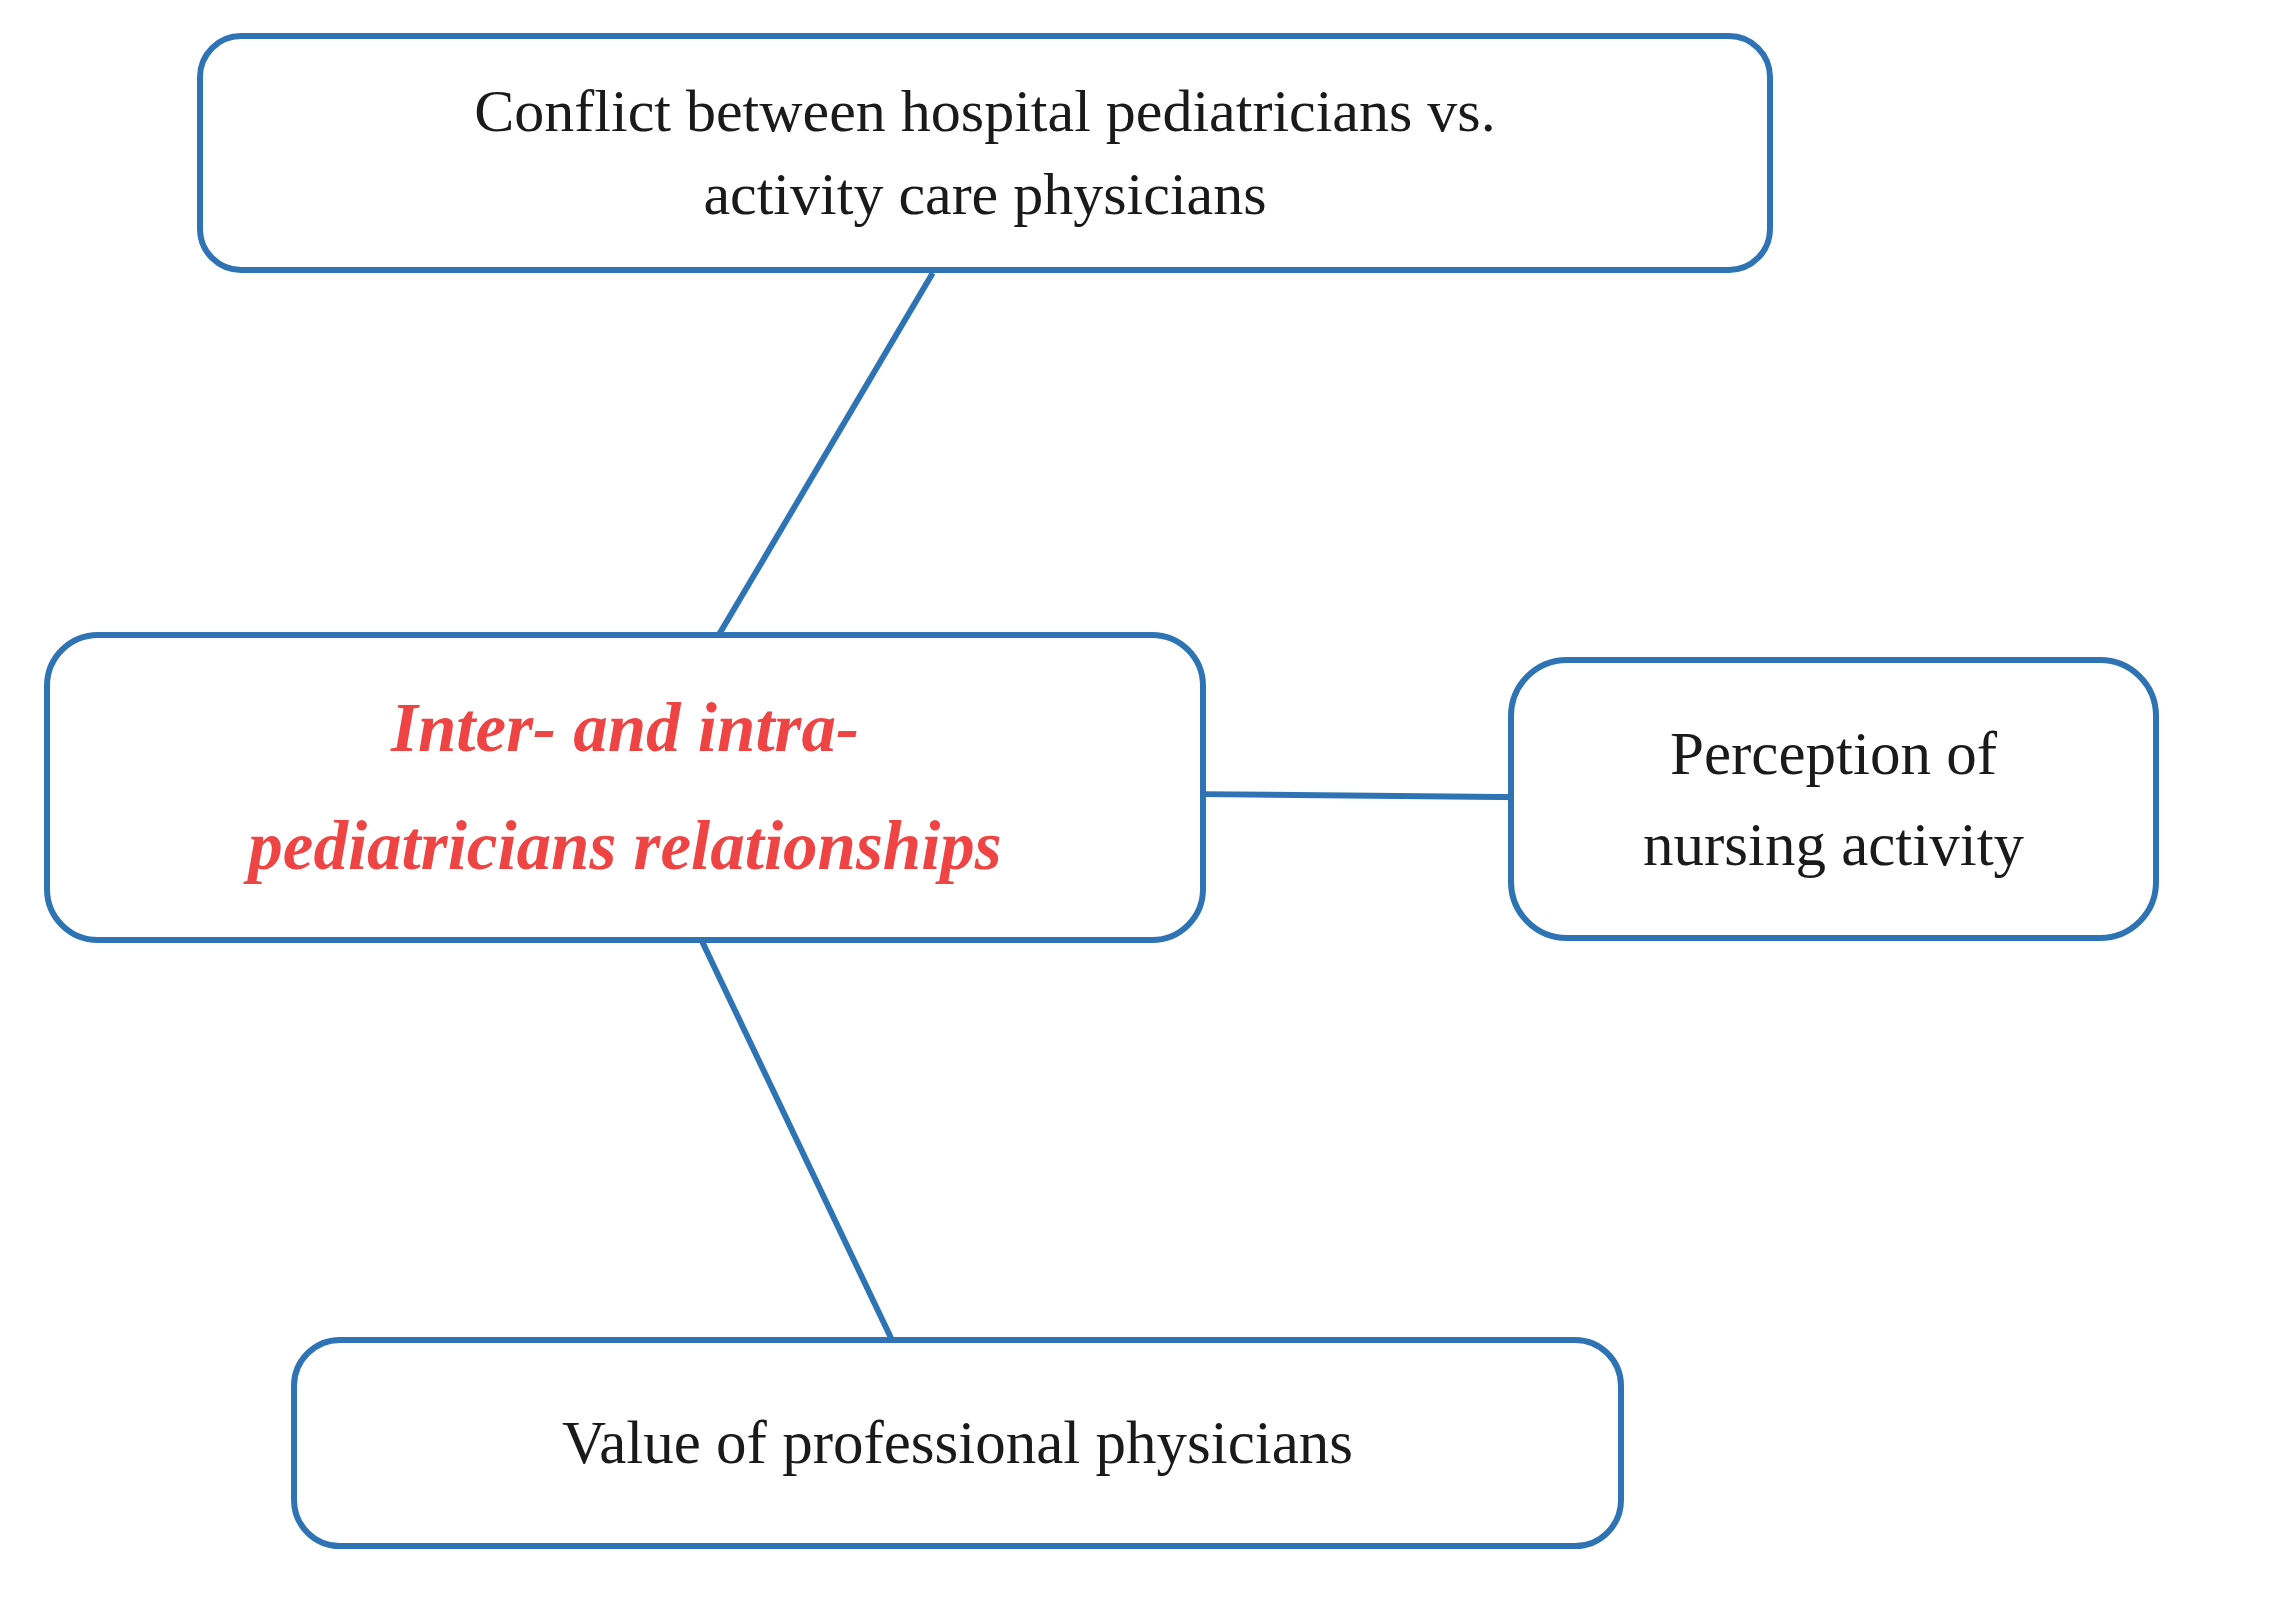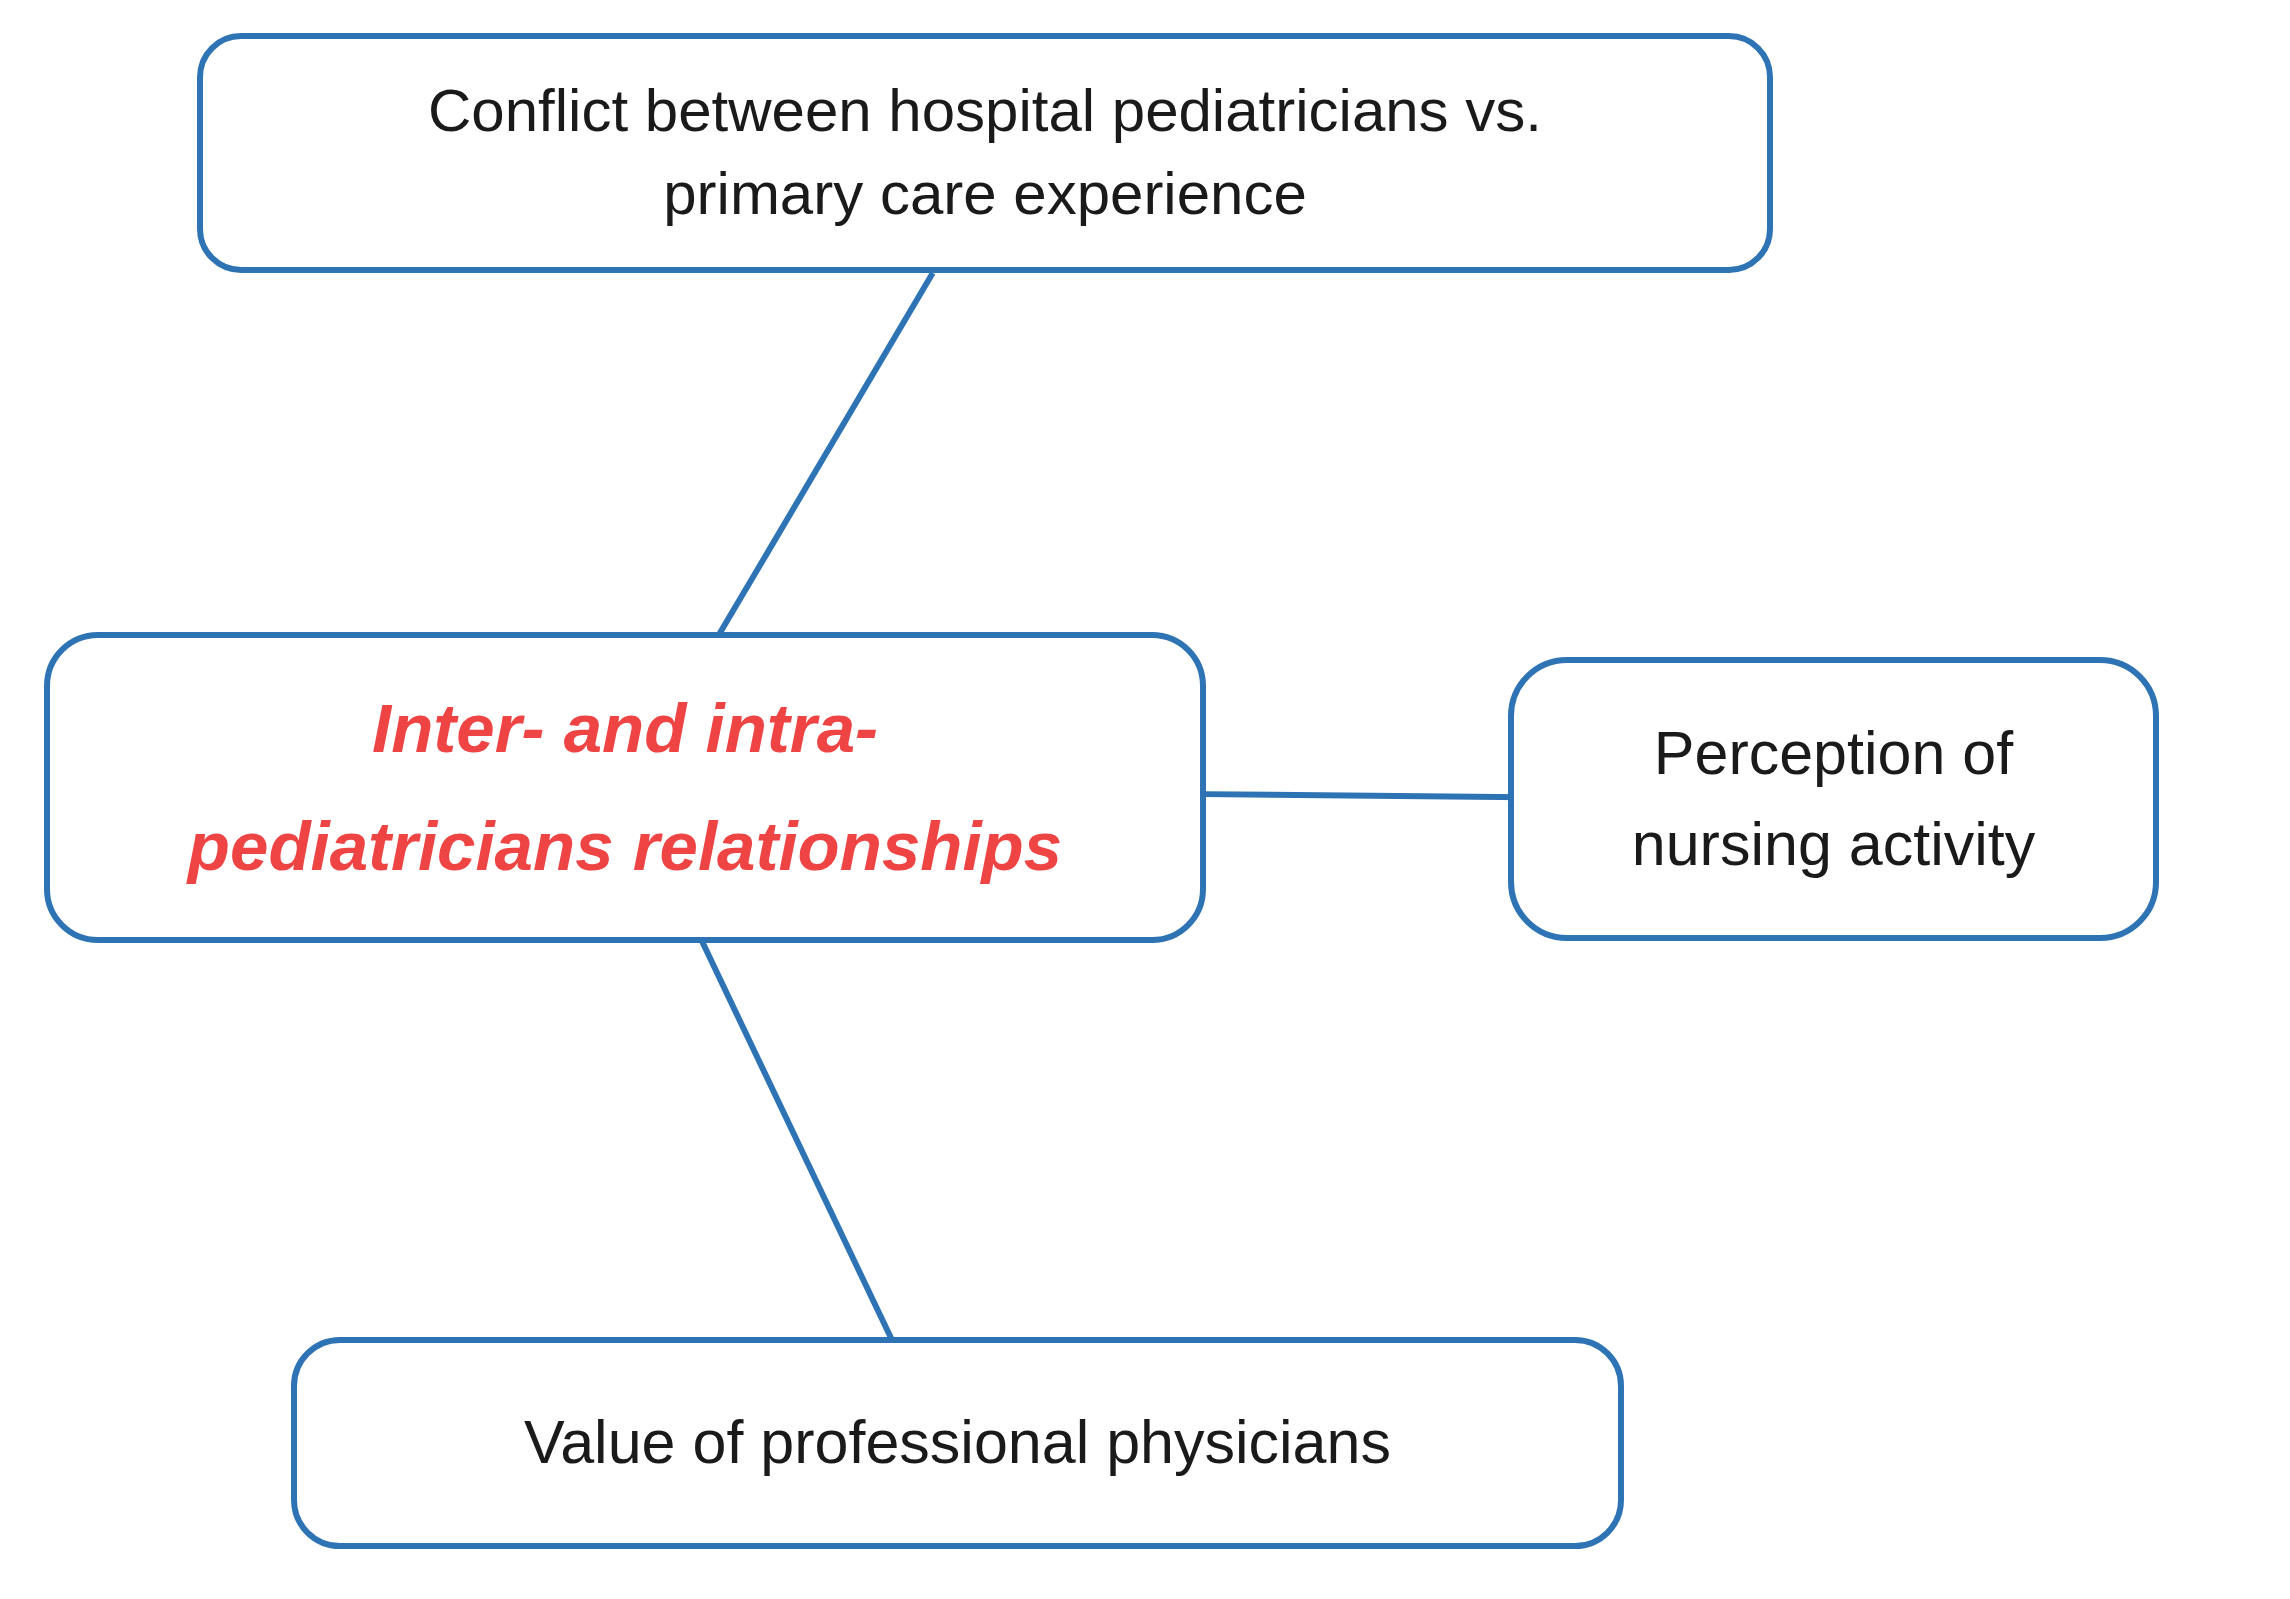--- a/index.html
+++ b/index.html
@@ -68,36 +68,37 @@
     left: 291px;
     top: 1337px;
     width: 1333px;
     height: 212px;
     border-radius: 49px;
     font-size: 61px;
     line-height: 1.4;
   }
   .node-line {
     white-space: nowrap;
+    font-family: Liberation Serif, serif;
   }
 </style>
 </head>
 <body>
 
 <div class="canvas">
 
   <svg class="connectors" viewBox="0 0 2325 1624" xmlns="http://www.w3.org/2000/svg">
     <line x1="947" y1="277" x2="730" y2="644" stroke-width="6" stroke="#2E74B5"></line>
     <line x1="713" y1="956" x2="905" y2="1359" stroke-width="6" stroke="#2E74B5"></line>
     <line x1="1222" y1="806" x2="1625" y2="810" stroke-width="6" stroke="#2E74B5"></line>
   </svg>
 
   <div class="node node-top">
     <div class="node-line">Conflict between hospital pediatricians vs.</div>
-    <div class="node-line">primary care experience</div>
+    <div class="node-line">activity care physicians</div>
   </div>
 
   <div class="node node-center">
     <div class="node-line">Inter- and intra-</div>
     <div class="node-line">pediatricians relationships</div>
   </div>
 
   <div class="node node-right">
     <div class="node-line">Perception of</div>
     <div class="node-line">nursing activity</div>

